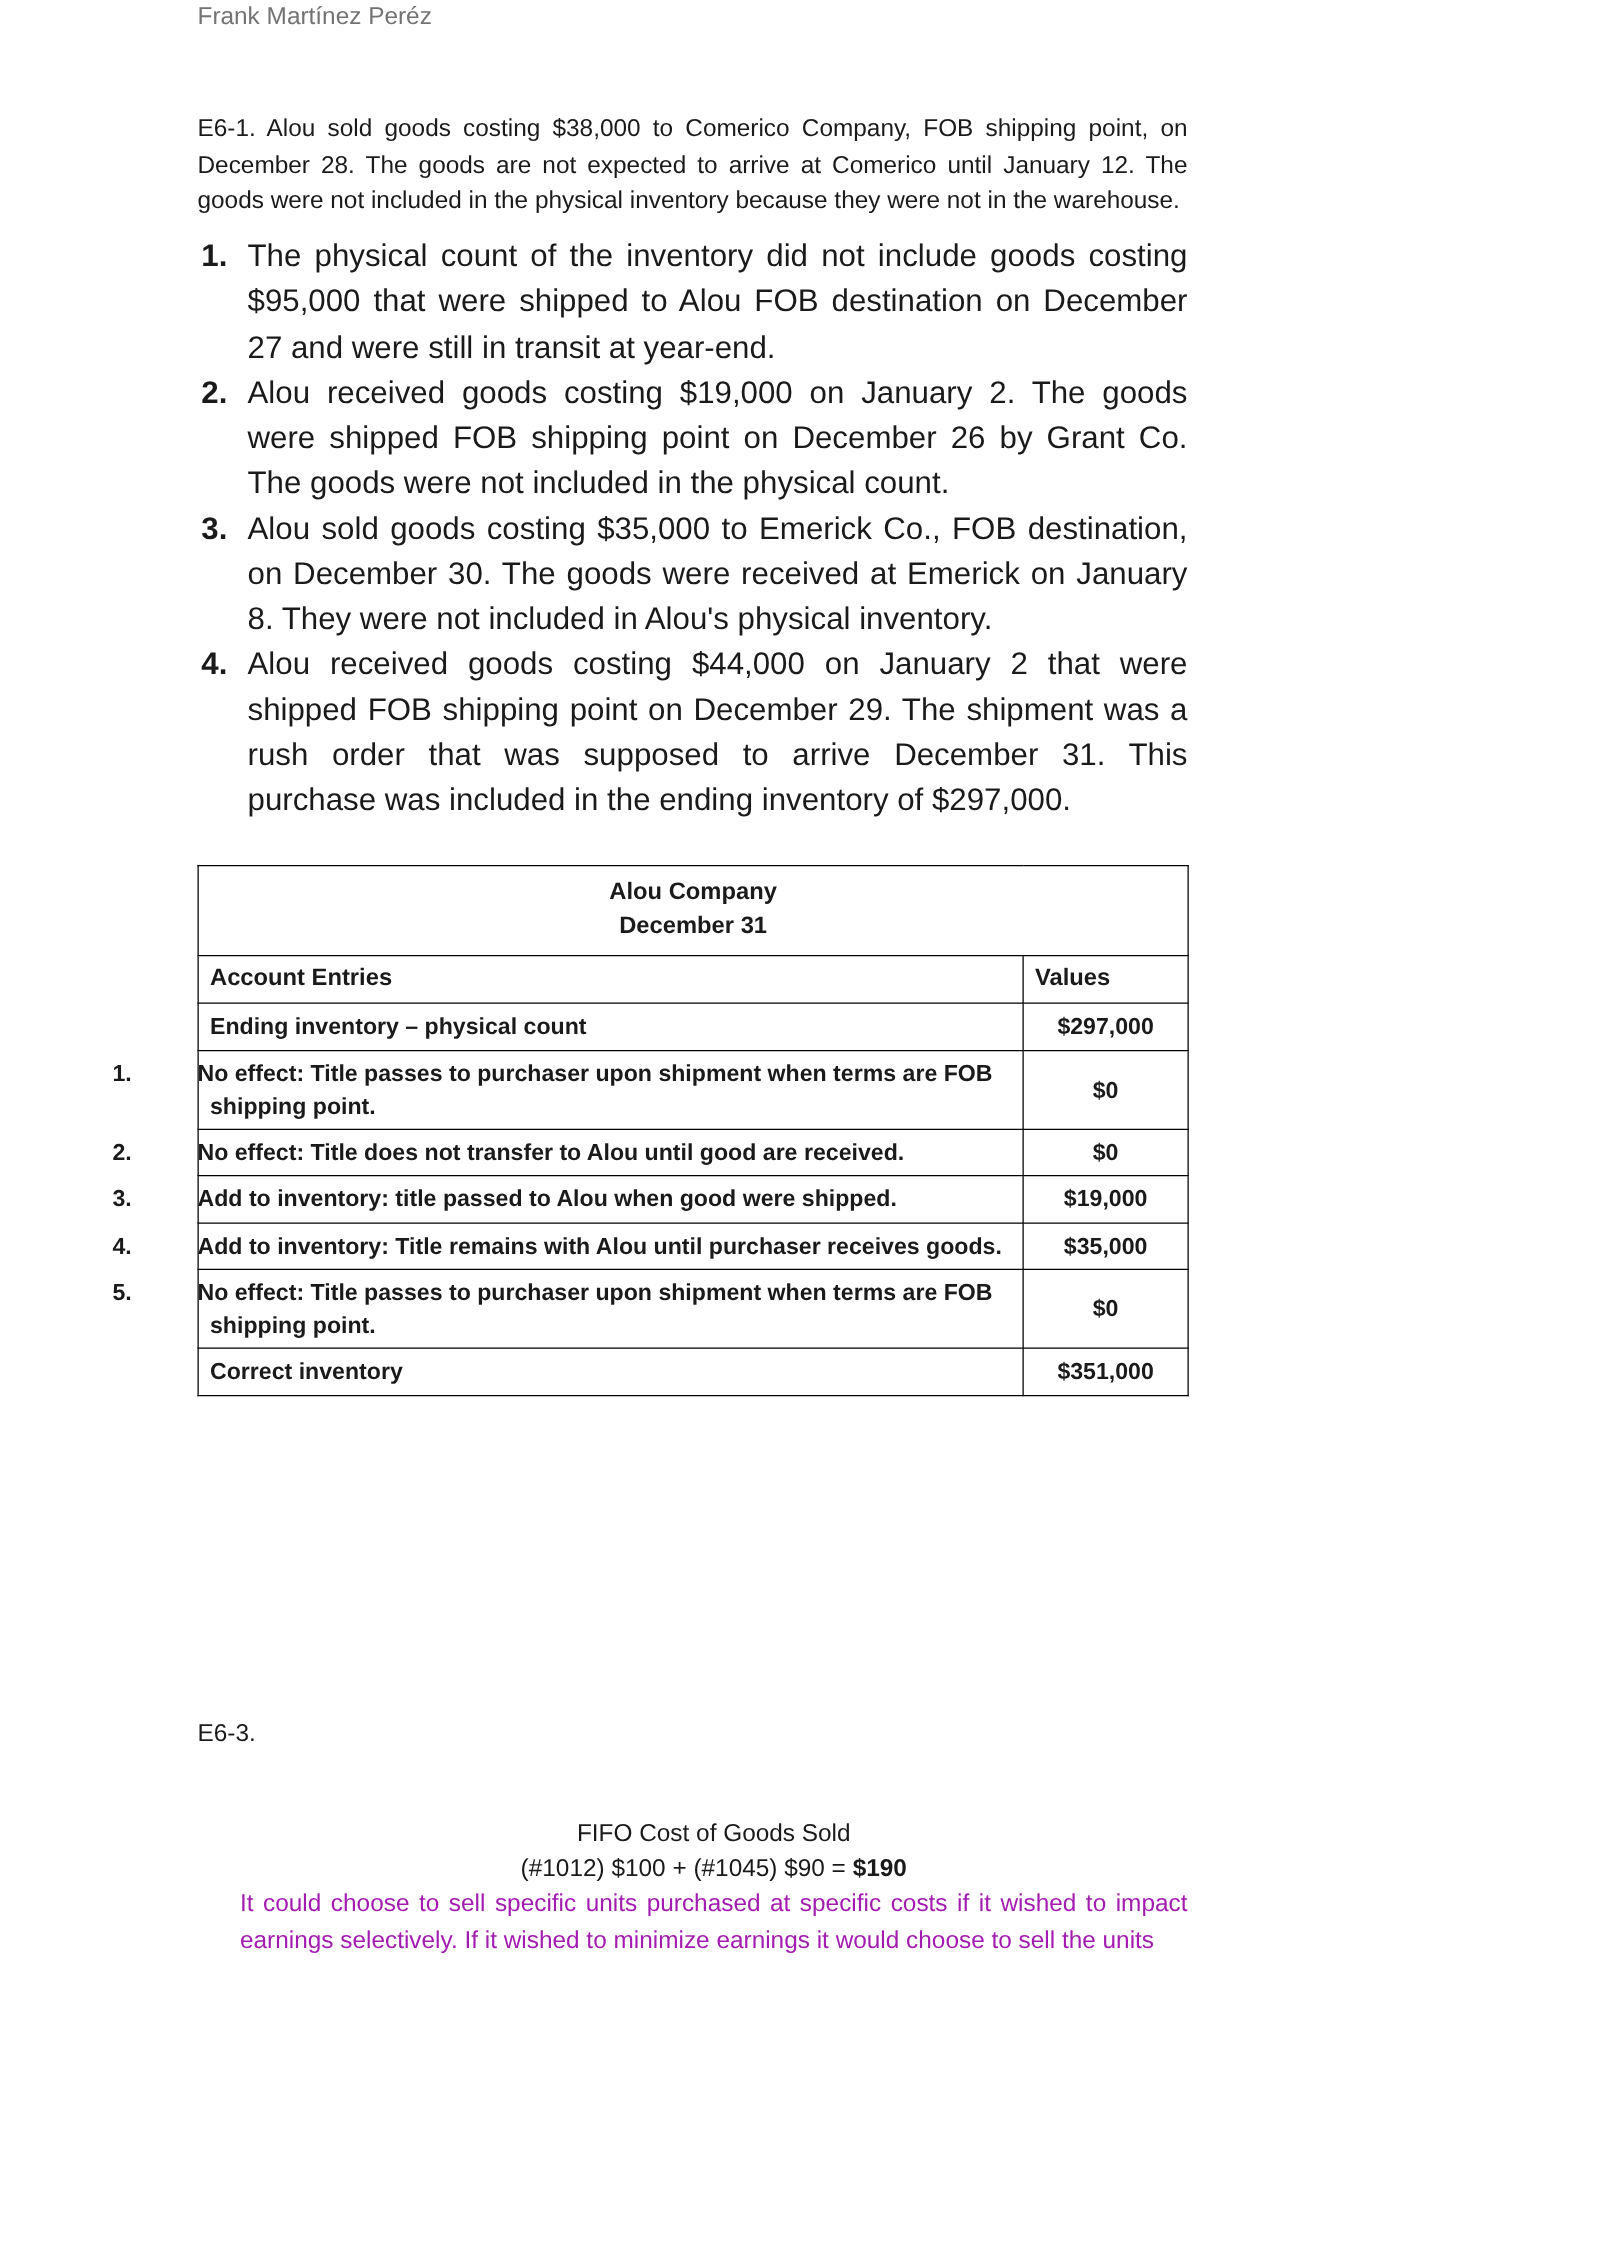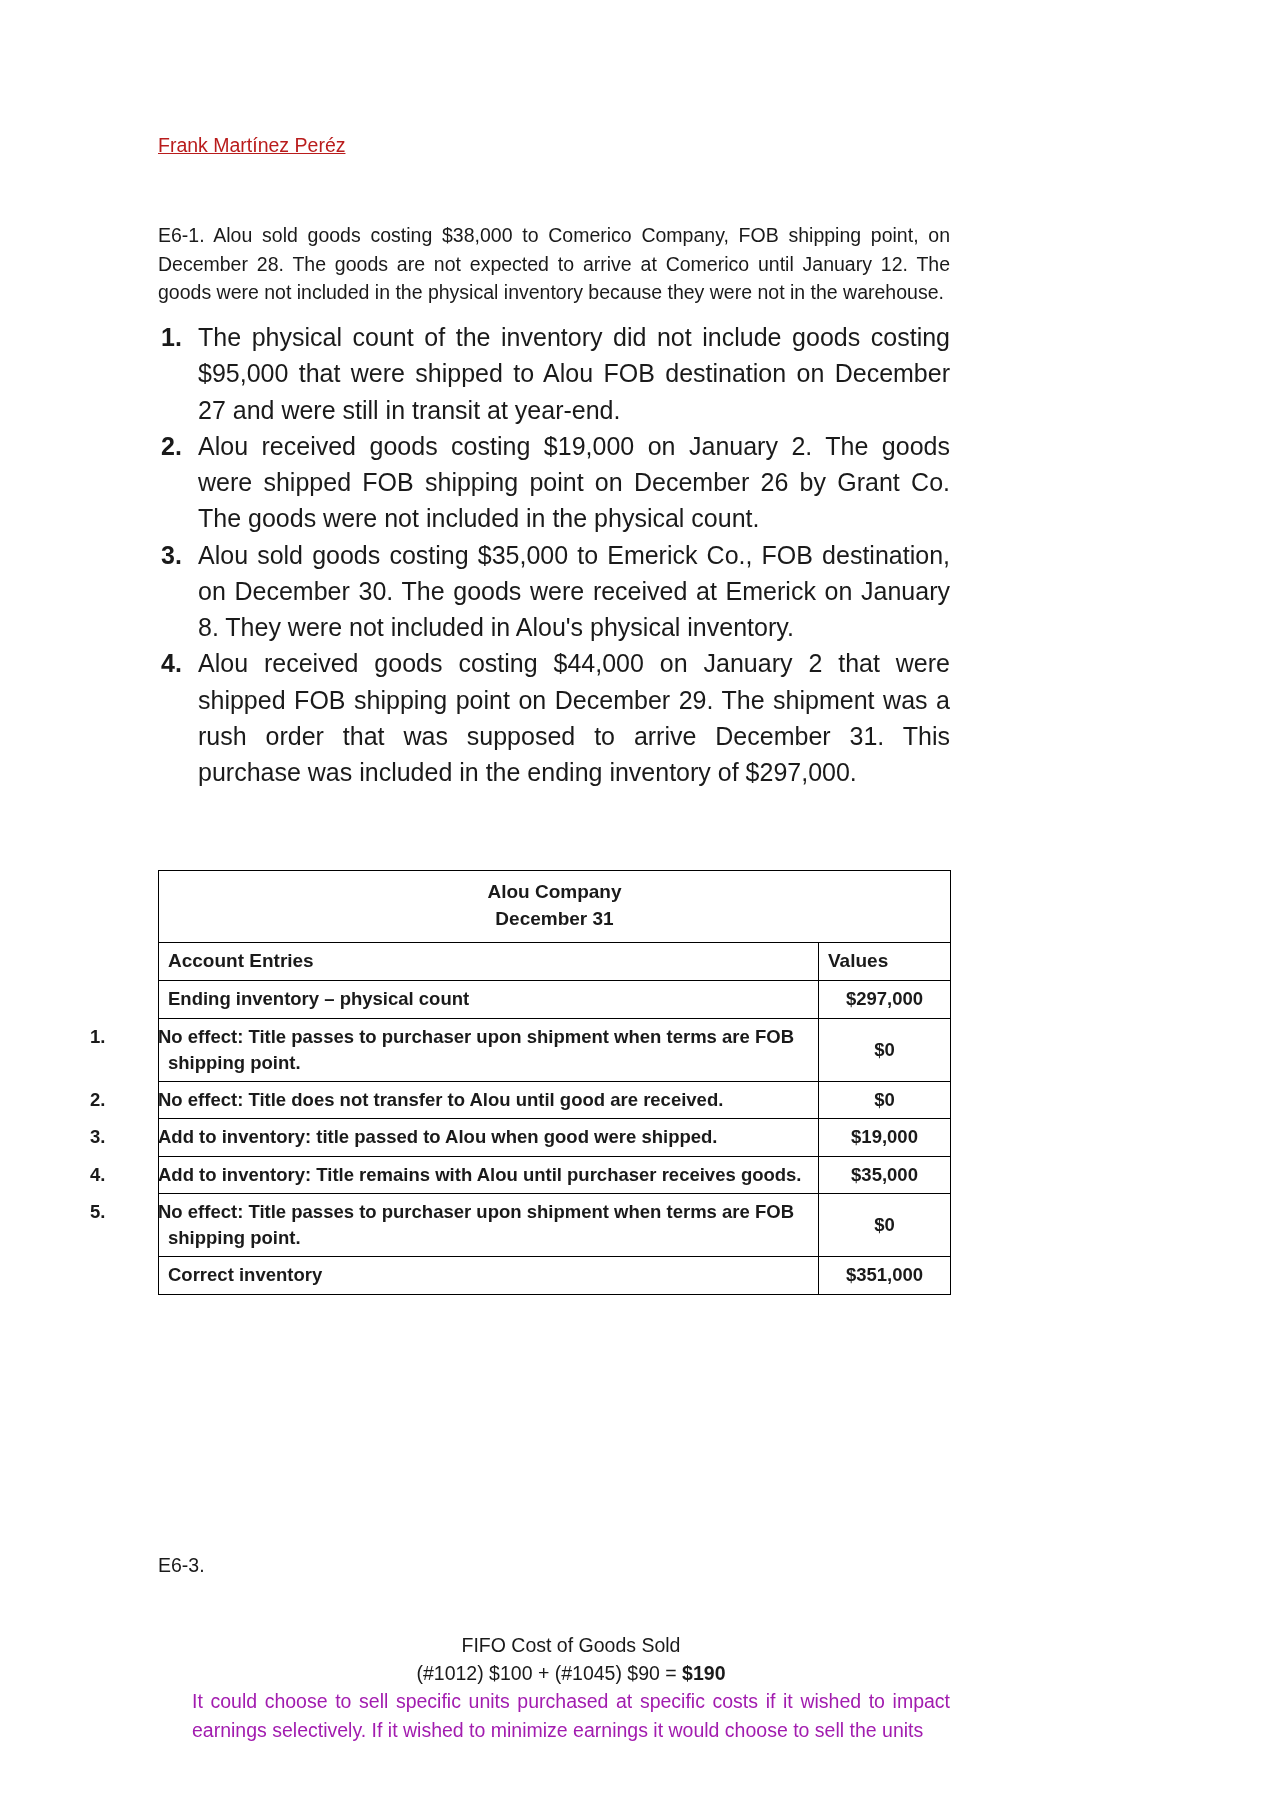--- a/index.html
+++ b/index.html
@@ -24,25 +24,23 @@
     padding: 0;
   }
   .content {
     position: absolute;
     left: 158px;
     top: 0;
     width: 792px;
   }
 
   .author-line {
-    margin-top: 132px;
     font-size: 19.5px;
     line-height: 1.35;
-    color: #b91c1c;
-    text-decoration: underline;
+    color: #737373;
   }
 
   .intro-para {
     margin-top: 63px;
     font-size: 19.5px;
     line-height: 1.45;
     text-align: justify;
     color: #1a1a1a;
   }
 
@@ -67,21 +65,21 @@
     position: absolute;
     left: 3px;
     top: 0;
     font-weight: bold;
     text-align: left;
     width: 26px;
   }
 
   
   .tbl-wrap {
-    margin-top: 80px;
+    margin-top: 34px;
   }
   table.alou {
     border-collapse: collapse;
     width: 792px;
     table-layout: fixed;
     font-size: 18.5px;
     color: #1a1a1a;
   }
   table.alou td, table.alou th {
     border: 1.4px solid #000000;

